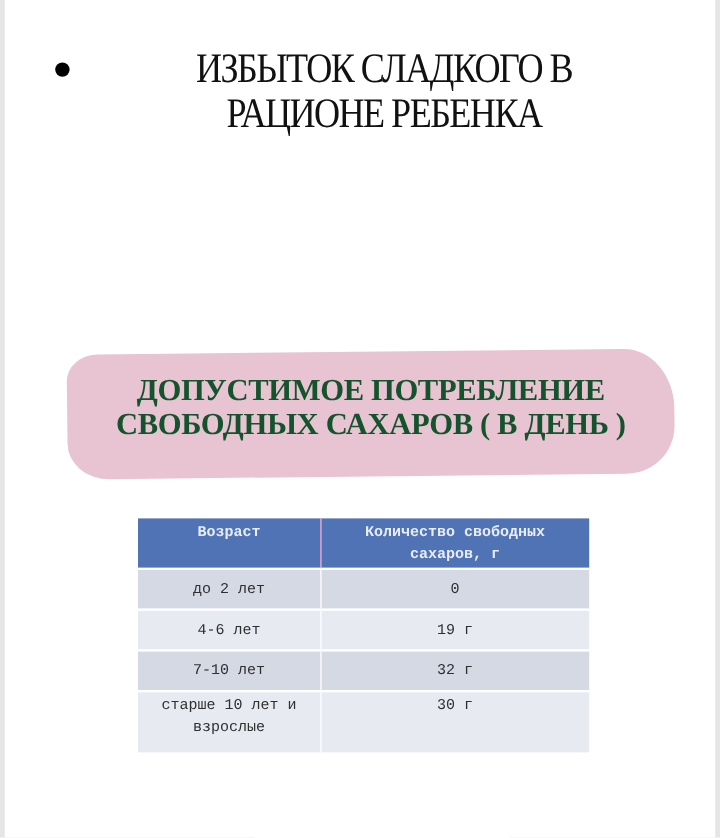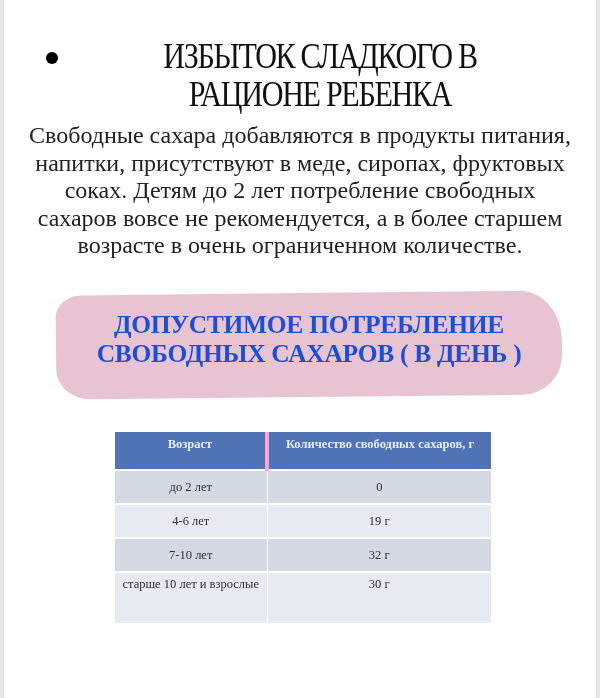--- a/index.html
+++ b/index.html
@@ -33,56 +33,55 @@
     }
     .blob {
       position: absolute; left: 52px; top: 293px; width: 506px; height: 104px;
       background: #e8c3d2;
       border-radius: 26px 42px 40px 34px / 22px 50px 40px 30px;
       transform: rotate(-0.6deg);
     }
     .subtitle {
       position: absolute; left: 52px; top: 310px; width: 506px;
       text-align: center; font-family: "Liberation Serif", serif;
-      font-size: 25.5px; line-height: 29px; color: #1d4ed8; margin: 0;
+      font-size: 25.5px; line-height: 29px; color: #14532d; margin: 0;
       letter-spacing: -0.3px;
     }
     table.sugar {
       position: absolute; left: 111px; top: 432px; width: 376px;
       border-collapse: collapse;
-      font-family: Liberation Serif, serif; font-size: 12.5px;
+      font-family: Liberation Mono, monospace; font-size: 12.5px;
       color: #2f2f2f;
     }
     table.sugar th {
       background: #4f73b4; color: #e8edf7; font-weight: bold;
       text-align: center; padding: 3px 6px 2px 6px; line-height: 18px;
       vertical-align: top; height: 38px; box-sizing: border-box;
     }
-    table.sugar th + th { border-left: 4px solid #f9a8d4; }
+    table.sugar th + th { border-left: 1px solid #f9a8d4; }
     table.sugar td {
       text-align: center; padding: 4px 6px; height: 24px; line-height: 18px;
       vertical-align: middle;
       border-top: 2px solid #ffffff;
     }
     table.sugar td + td { border-left: 1px solid #ffffff; }
     table.sugar tr.odd td { background: #d5d9e4; }
     table.sugar tr.even td { background: #e8eaf1; }
     table.sugar tr.last td { height: 44px; vertical-align: top; padding-top: 2px; }
     .col1 { width: 152px; }
   </style>
 </head>
 <body>
 
 <div class="page">
   <div class="title-row">
     <span class="bullet"></span>
     <h1 class="title">ИЗБЫТОК СЛАДКОГО В РАЦИОНЕ РЕБЕНКА</h1>
   </div>
 
-  <p class="intro">Свободные сахара добавляются в продукты питания, напитки, присутствуют в меде, сиропах, фруктовых соках. Детям до 2 лет потребление свободных сахаров вовсе не рекомендуется, а в более старшем возрасте в очень ограниченном количестве.</p>
 
   <div class="blob"></div>
   <h2 class="subtitle">ДОПУСТИМОЕ ПОТРЕБЛЕНИЕ СВОБОДНЫХ САХАРОВ ( В ДЕНЬ )</h2>
 
   <table class="sugar">
     <thead>
       <tr>
         <th class="col1">Возраст</th>
         <th>Количество свободных сахаров, г</th>
       </tr>

